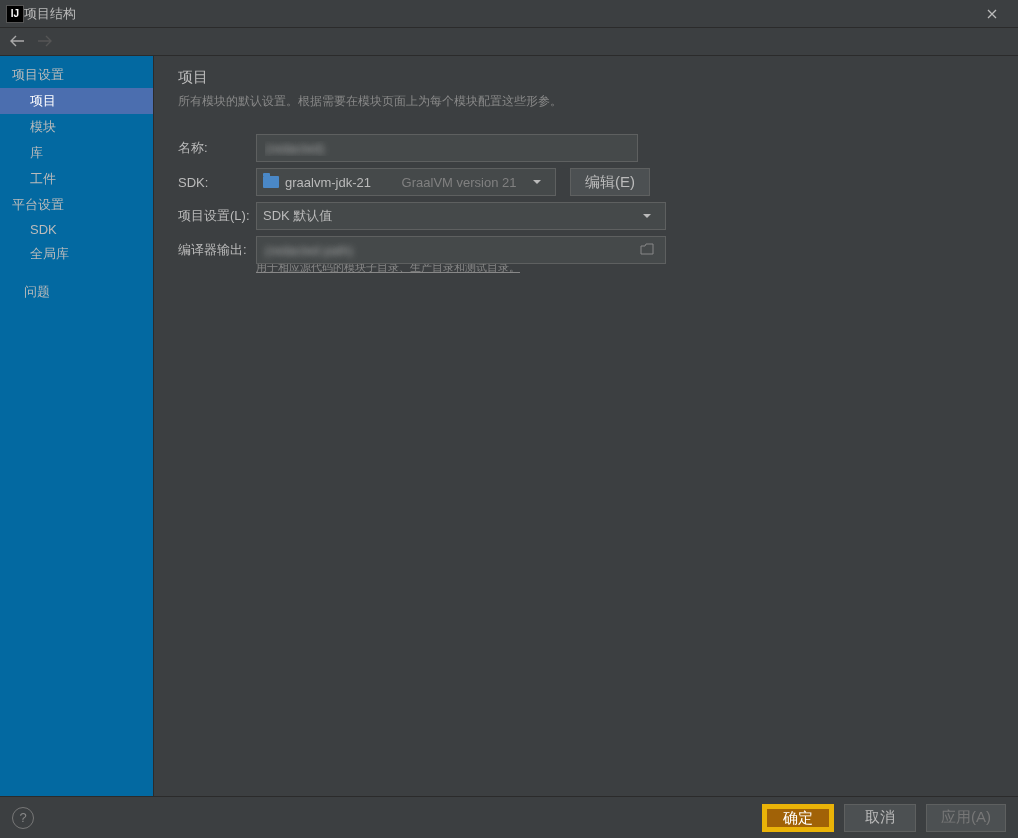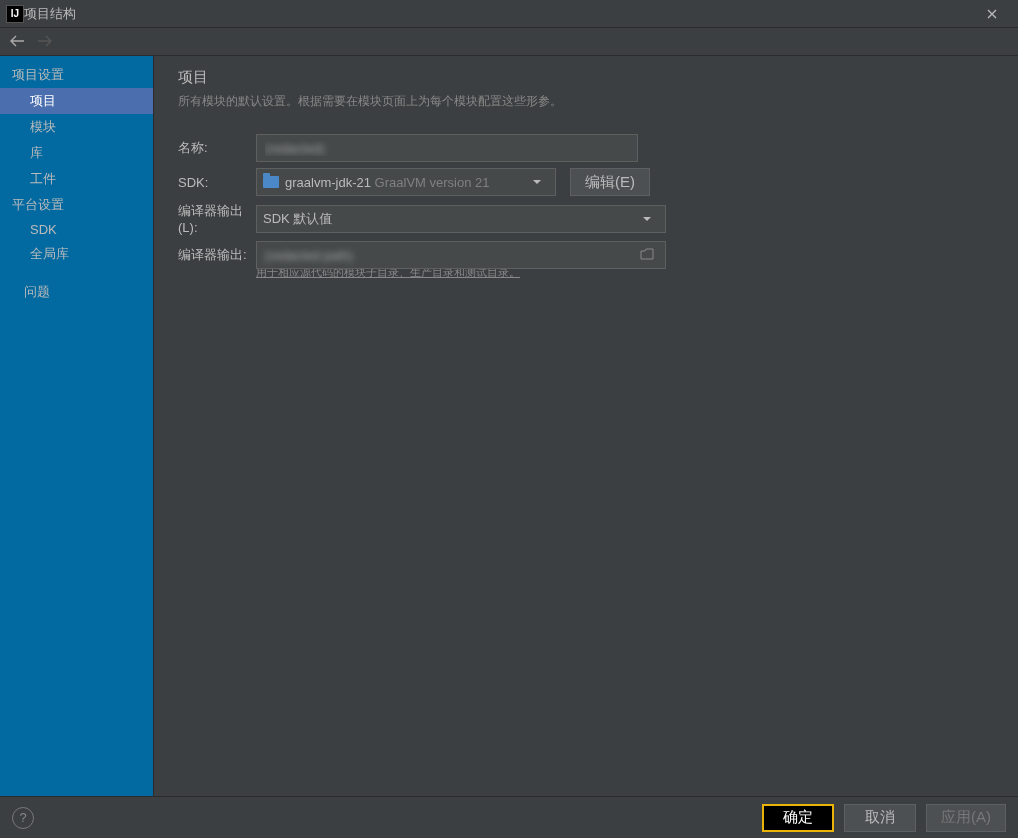--- a/index.html
+++ b/index.html
@@ -141,21 +141,21 @@
     }
     .folder-icon::before {
       content: "";
       position: absolute;
       top: -3px; left: 0;
       width: 7px; height: 3px;
       background: #4a88c7;
       border-radius: 1px 1px 0 0;
     }
     .select-text { flex: 1; color: #bbbbbb; font-size: 13px; }
-    .select-hint { color: #808080; }
+    .select-hint { color: #808080; margin-left: 27px; }
     .dropdown-arrow {
       width: 0; height: 0;
       border-left: 4px solid transparent;
       border-right: 4px solid transparent;
       border-top: 4px solid #bbbbbb;
       margin-right: 6px;
     }
     .btn {
       background: #4c5052;
       border: 1px solid #5e6060;
@@ -203,22 +203,22 @@
       border: 1px solid #777;
       color: #888;
       display: flex;
       align-items: center;
       justify-content: center;
       cursor: pointer;
       font-size: 13px;
     }
     .footer-spacer { flex: 1; }
     .btn-primary {
-      background: #000000;
-      border: 2px solid #eab308;
+      background: #a16207;
+      border: 5px solid #eab308;
       color: #fff;
     }
     .btn.disabled { color: #777; cursor: default; }
     .footer .btn { min-width: 72px; }
   </style>
 </head>
 <body>
 
 <div class="titlebar">
   <div class="app-icon">IJ</div>
@@ -275,21 +275,21 @@
           <span class="folder-icon"></span>
           <span class="select-text">
             <span>graalvm-jdk-21</span>
             <span class="select-hint">GraalVM version 21</span>
           </span>
           <span class="dropdown-arrow"></span>
         </div>
         <button class="btn">编辑(E)</button>
       </div>
 
-      <div class="form-label">编译器输出(L):</div>
+      <div class="form-label">项目设置(L):</div>
       <div class="input-row">
         <div class="select-box select-wide">
           <span class="select-text">SDK 默认值</span>
           <span class="dropdown-arrow"></span>
         </div>
       </div>
 
       <div class="form-label">编译器输出:</div>
       <div class="input-row">
         <div class="path-input">

